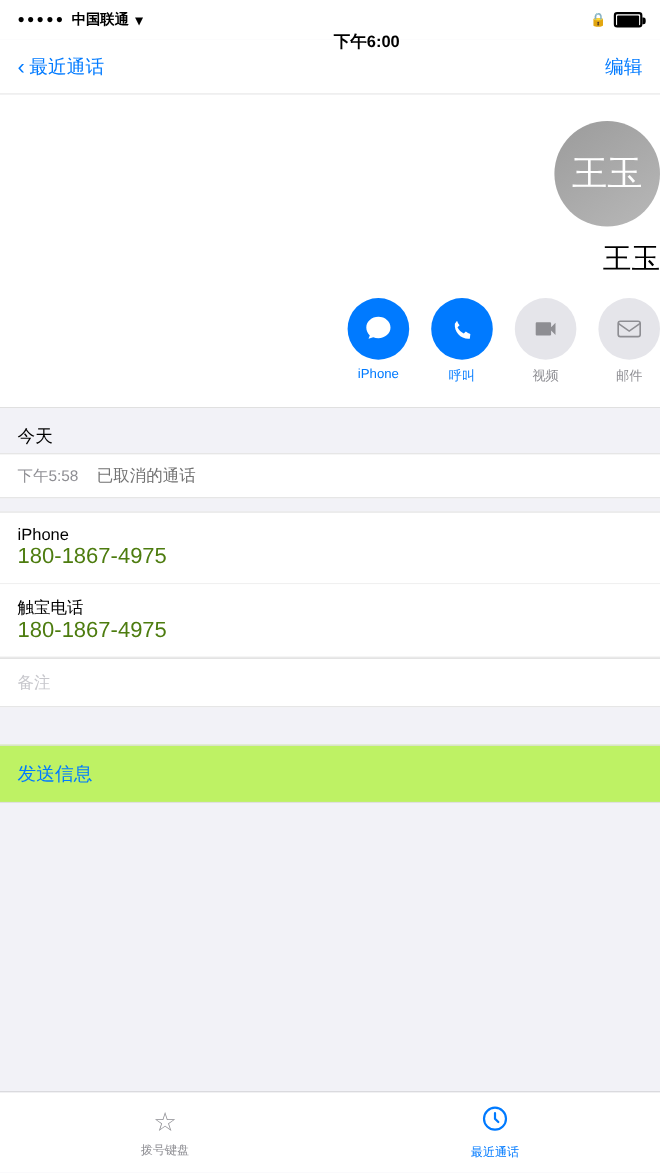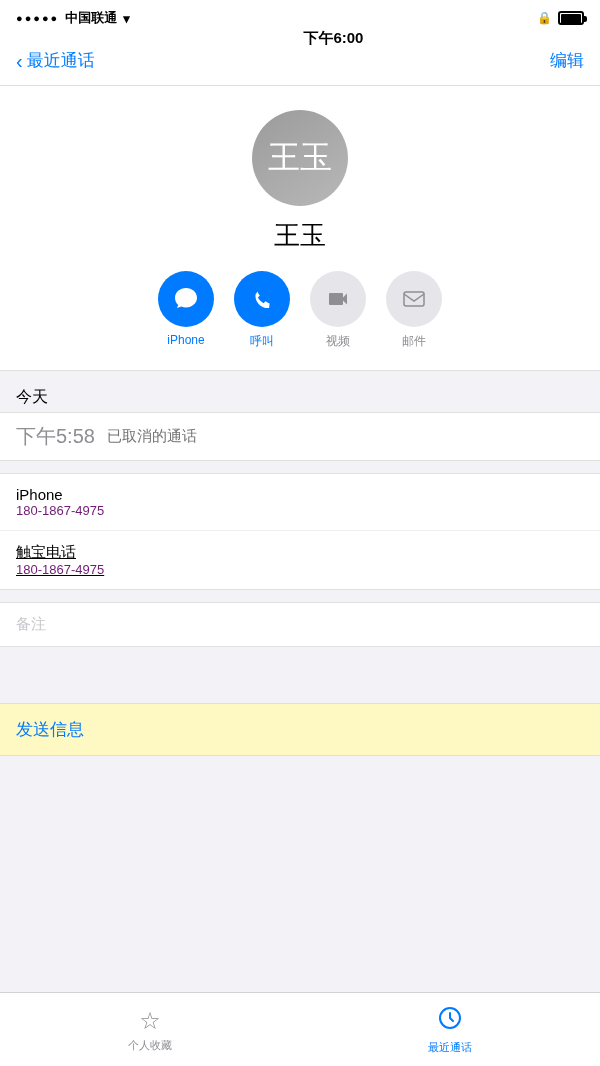--- a/index.html
+++ b/index.html
@@ -65,21 +65,21 @@
     .nav-back-chevron {
       font-size: 20px; color: #007aff; line-height: 1;
     }
     .nav-edit { color: #007aff; font-size: 17px; cursor: pointer; }
 
     
     .contact-header {
       background: #fff;
       display: flex;
       flex-direction: column;
-      align-items: center;
+      align-items: flex-end;
       padding: 24px 0 20px;
       border-bottom: 1px solid #e0e0e0;
     }
     .avatar {
       width: 96px; height: 96px;
       border-radius: 50%;
       background: linear-gradient(145deg, #9b9b9b, #b8b8b8);
       display: flex; align-items: center; justify-content: center;
       color: #fff;
       font-size: 32px;
@@ -128,66 +128,65 @@
     
     .call-log {
       background: #fff;
       border-top: 1px solid #e0e0e0;
       border-bottom: 1px solid #e0e0e0;
       padding: 10px 16px;
       display: flex;
       align-items: center;
       gap: 12px;
     }
-    .call-time { font-size: 20px; color: #8e8e93; min-width: 60px; }
+    .call-time { font-size: 14px; color: #8e8e93; min-width: 60px; }
     .call-desc { font-size: 15px; color: #737373; }
 
     
     .info-card {
       background: #fff;
       margin-top: 12px;
       border-top: 1px solid #e0e0e0;
       border-bottom: 1px solid #e0e0e0;
     }
     .info-row {
       padding: 12px 16px;
       border-bottom: 1px solid #f0f0f0;
       display: flex;
       align-items: center;
       justify-content: space-between;
     }
-    .info-row:last-child { border-bottom: none; text-decoration: underline; }
+    .info-row:last-child { border-bottom: none; }
     .info-label { font-size: 15px; color: #000; font-weight: 400; }
-    .info-value { font-size: 13px; color: #701a75; text-align: right; }
+    .info-value { font-size: 20px; color: #4d7c0f; text-align: right; }
     .info-actions { display: flex; gap: 10px; }
     .info-action-btn {
       width: 44px; height: 36px;
       background: #e5e5ea;
       border-radius: 8px;
       display: flex; align-items: center; justify-content: center;
       cursor: pointer;
       color: #007aff;
       font-size: 18px;
     }
 
     
     .note-row {
       padding: 12px 16px;
       font-size: 15px;
       color: #c7c7cc;
       background: #fff;
       border-top: 1px solid #e0e0e0;
       border-bottom: 1px solid #e0e0e0;
-      margin-top: 12px;
     }
 
     
     .send-message {
-      margin-top: 26px;
-      background: #fef9c3;
+      margin-top: 4px;
+      background: #bef264;
       border-top: 1px solid #e0e0e0;
       border-bottom: 1px solid #e0e0e0;
       padding: 14px 16px;
       font-size: 17px;
       color: #007aff;
       cursor: pointer;
     }
 
     
     .spacer { height: 30px; background: #f2f2f7; }
@@ -314,21 +313,21 @@
 
 <div class="spacer"></div>
 
 <div class="send-message">发送信息</div>
 
 <div style="height: 74px; background: #f2f2f7;"></div>
 
 <div class="tab-bar">
   <div class="tab-item">
     <span class="tab-icon">☆</span>
-    <span class="tab-label">个人收藏</span>
+    <span class="tab-label">拨号键盘</span>
   </div>
   <div class="tab-item">
     <span class="tab-icon active">
       <svg width="26" height="26" viewBox="0 0 26 26" fill="none">
         <circle cx="13" cy="13" r="10" stroke="#007aff" stroke-width="2" fill="none"></circle>
         <path d="M13 8v5l3 3" stroke="#007aff" stroke-width="2" stroke-linecap="round"></path>
       </svg>
     </span>
     <span class="tab-label active">最近通话</span>
   </div>

